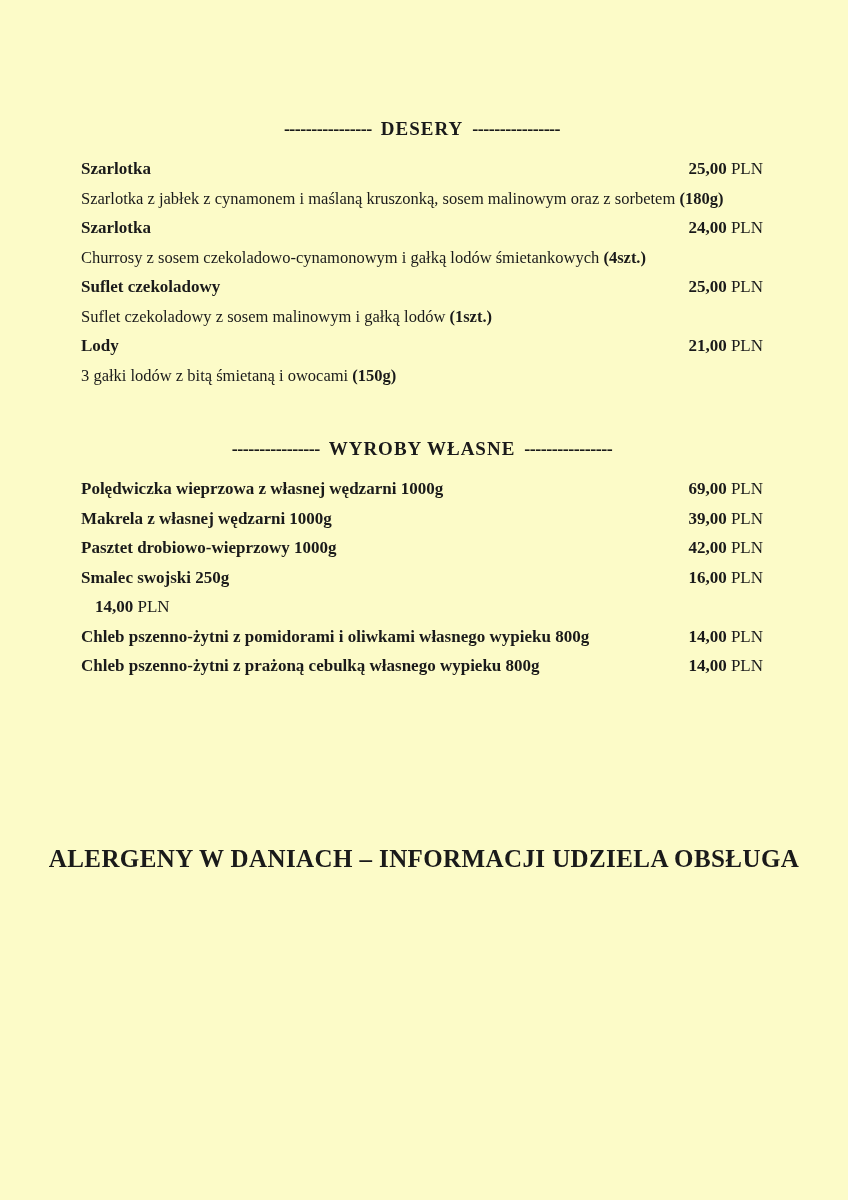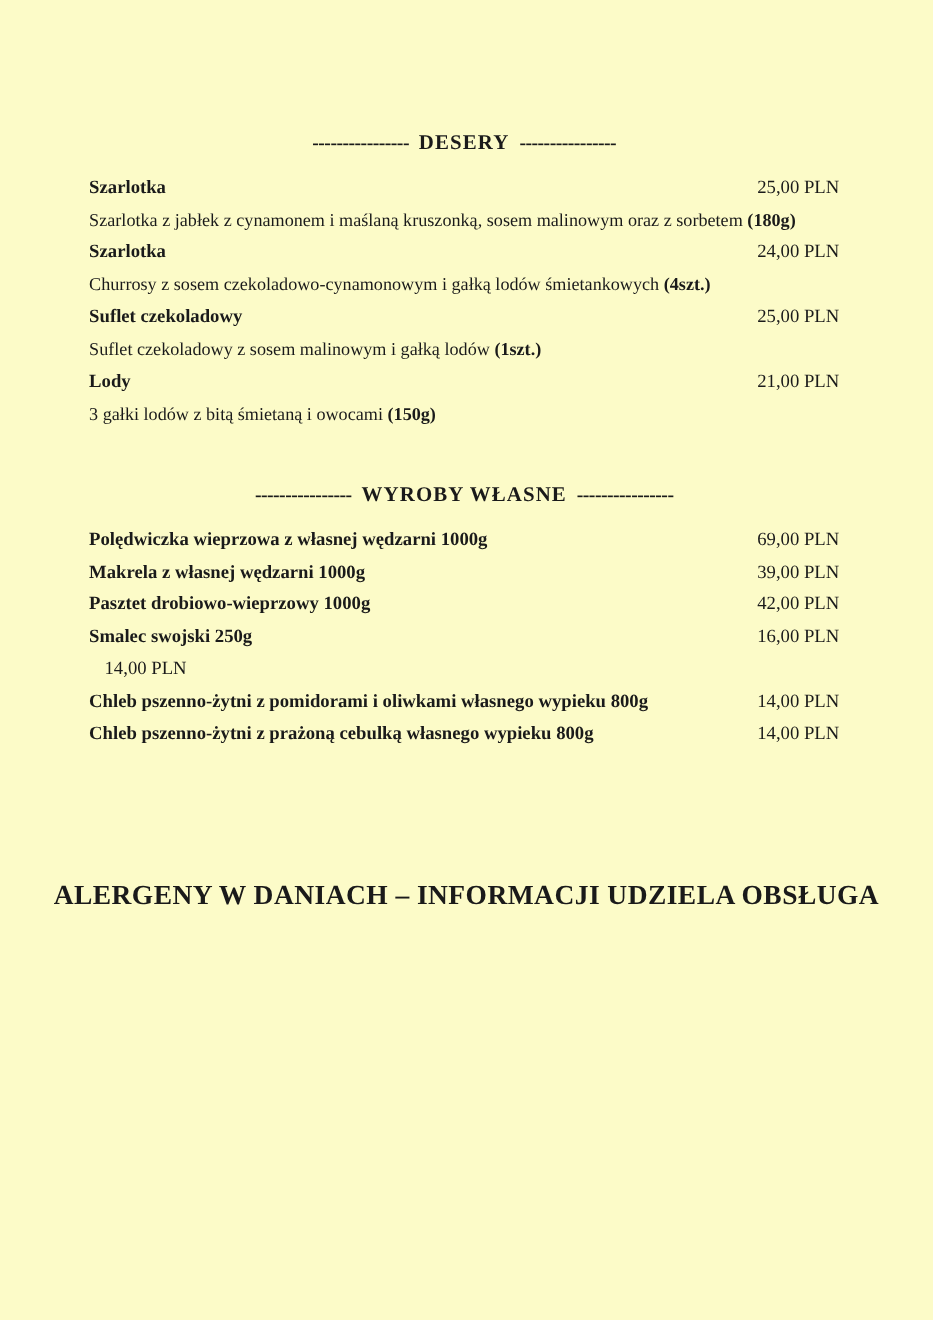--- a/index.html
+++ b/index.html
@@ -66,37 +66,37 @@
     font-size: 17px;
     white-space: nowrap;
   }
   .item-price {
     white-space: nowrap;
     font-size: 17px;
     text-align: right;
     flex: 0 0 auto;
     padding-left: 14px;
   }
-  .price-value { font-weight: normal; text-align: center; }
+  .price-value { font-weight: bold; text-align: center; }
   .price-currency { font-weight: normal; margin-top: 18px; }
 
   .item-desc {
     font-size: 16.5px;
     font-weight: normal;
     line-height: 29.5px;
     height: 29.5px;
     white-space: nowrap;
   }
   .item-desc .qty { font-weight: bold; margin-top: 40px; }
 
   .allergen-note {
     position: absolute;
     left: 0;
     right: 0;
-    top: 800px;
+    top: 844px;
     text-align: center;
     font-weight: bold;
     font-size: 25px;
     letter-spacing: 0.4px;
     line-height: 30px;
     white-space: nowrap;
   }
 </style>
 </head>
 <body>

